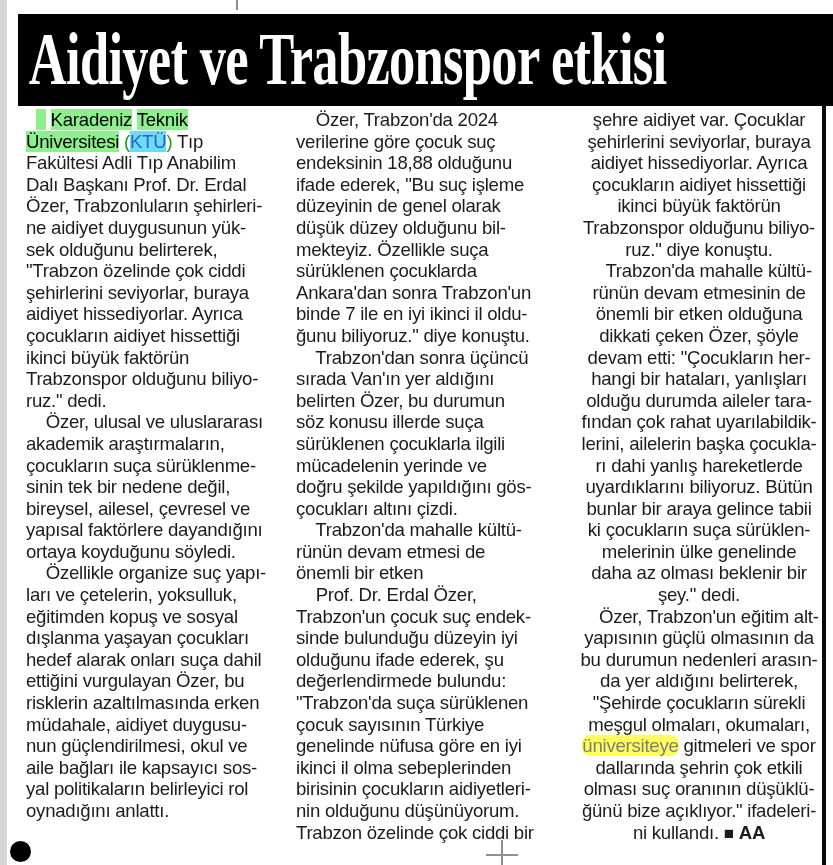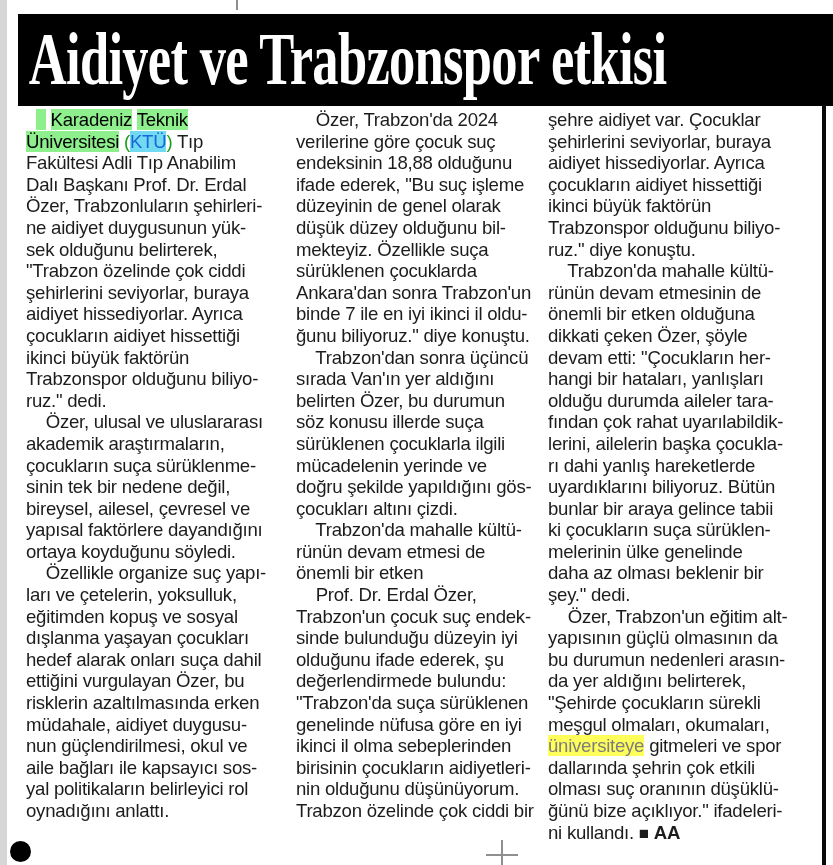--- a/index.html
+++ b/index.html
@@ -24,25 +24,25 @@
   }
   .col {
     position:absolute; top:109px; width:262px;
   }
   .line {
     white-space:pre; height:21.6px; line-height:21.6px;
     font-size:18.6px; color:#1c1c1c; letter-spacing:-0.25px;
   }
   .col-1 { left:26px; }
   .col-2 { left:296px; }
-  .col-3 { left:548px; }
+  .col-3 { left:568px;text-align:center; }
   .seg-hl-green { color:#000000; background:#8df08d; }
   .seg-green    { color:#16a016; }
   .seg-hl-cyan  { color:#1668d6; background:#72d9f2; }
-  .seg-hl-yellow{ color:#7d7d7d; background:#ffff5c; }
+  .seg-hl-yellow{ color:#7d7d7d; background:#ffff5c;border-radius:8px; }
   .seg-bold     { font-weight:700; }
   .seg-square   { font-size:17px; }
   .right-rule {
     position:absolute; left:822px; top:105px; width:4px; height:760px;
     background:#0a0a0a;
   }
   .top-tick {
     position:absolute; left:236px; top:0; width:2px; height:10px;
     background:#8f8f8f;
   }
@@ -128,20 +128,21 @@
       <div class="line"><span class="seg">çocukları altını çizdi.</span></div>
       <div class="line"><span class="seg">    Trabzon'da mahalle kültü-</span></div>
       <div class="line"><span class="seg">rünün devam etmesi de</span></div>
       <div class="line"><span class="seg">önemli bir etken</span></div>
       <div class="line"><span class="seg">    Prof. Dr. Erdal Özer,</span></div>
       <div class="line"><span class="seg">Trabzon'un çocuk suç endek-</span></div>
       <div class="line"><span class="seg">sinde bulunduğu düzeyin iyi</span></div>
       <div class="line"><span class="seg">olduğunu ifade ederek, şu</span></div>
       <div class="line"><span class="seg">değerlendirmede bulundu:</span></div>
       <div class="line"><span class="seg">"Trabzon'da suça sürüklenen</span></div>
+      <div class="line"><span class="seg">çocuk sayısının Türkiye</span></div>
       <div class="line"><span class="seg">genelinde nüfusa göre en iyi</span></div>
       <div class="line"><span class="seg">ikinci il olma sebeplerinden</span></div>
       <div class="line"><span class="seg">birisinin çocukların aidiyetleri-</span></div>
       <div class="line"><span class="seg">nin olduğunu düşünüyorum.</span></div>
       <div class="line"><span class="seg">Trabzon özelinde çok ciddi bir</span></div>
     </div>
   <div class="col col-3">
       <div class="line"><span class="seg">şehre aidiyet var. Çocuklar</span></div>
       <div class="line"><span class="seg">şehirlerini seviyorlar, buraya</span></div>
       <div class="line"><span class="seg">aidiyet hissediyorlar. Ayrıca</span></div>

